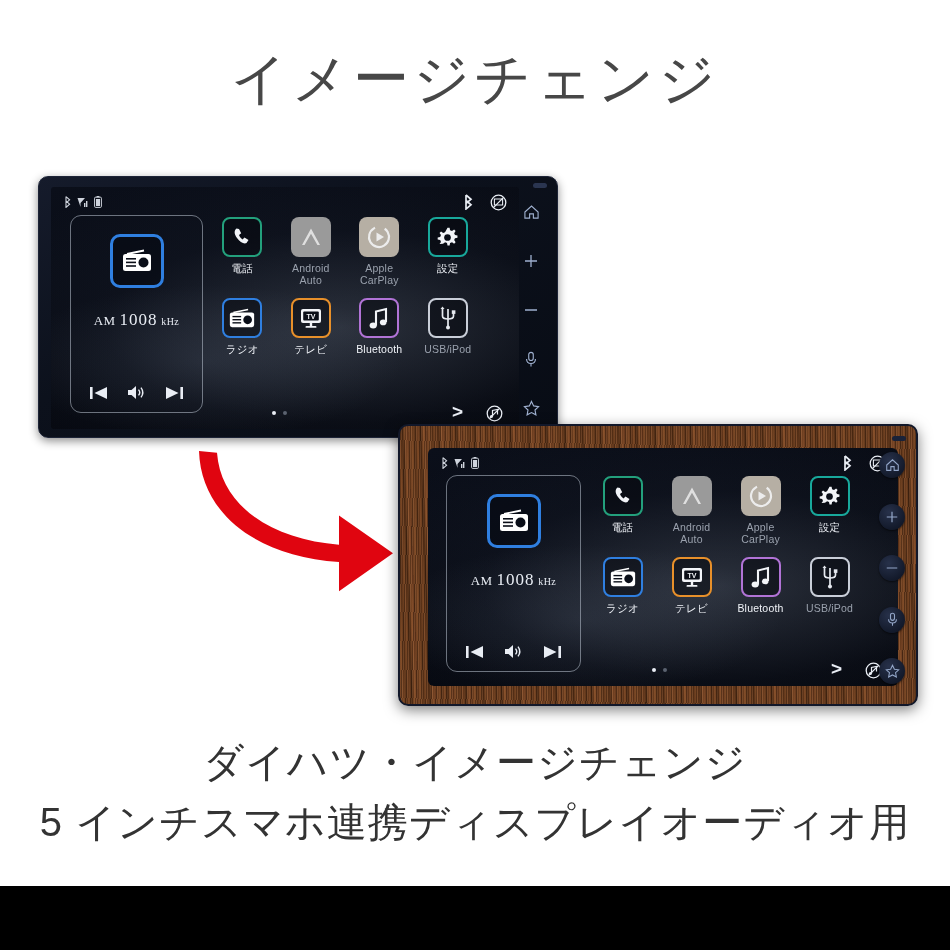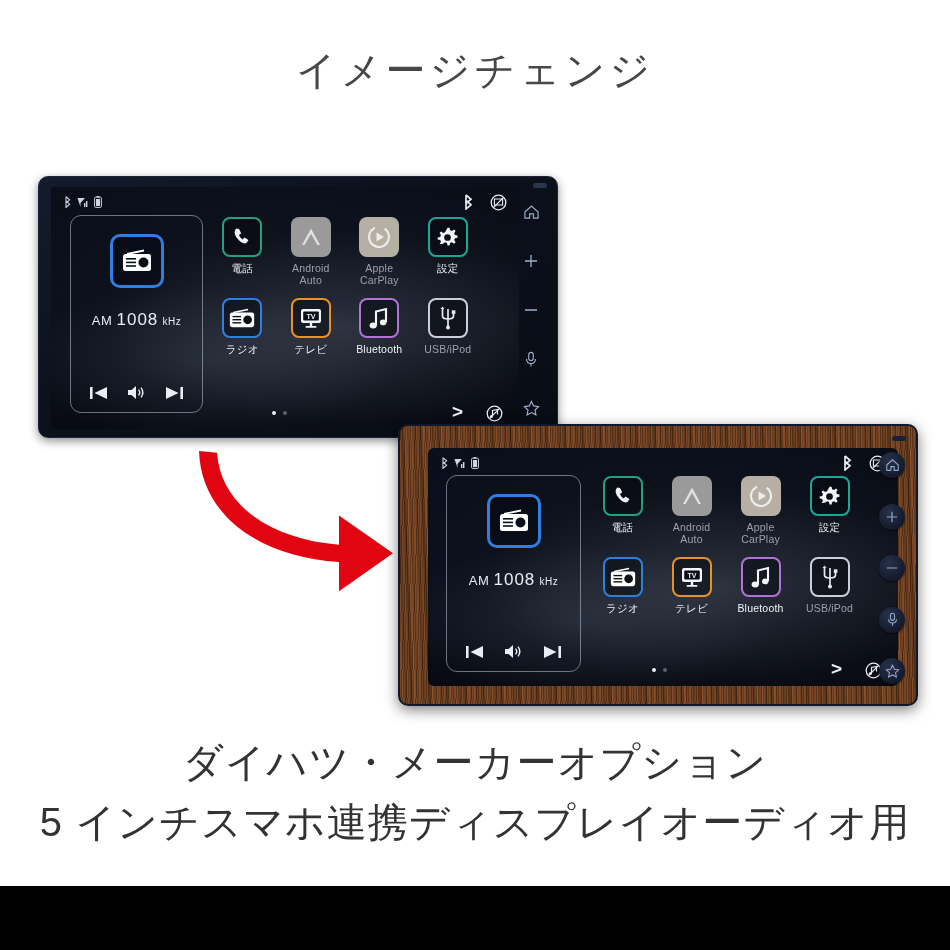--- a/index.html
+++ b/index.html
@@ -8,21 +8,21 @@
     font-family: "Liberation Sans", "DejaVu Sans", sans-serif;
     background: #ffffff;
     overflow: hidden;
   }
   #stage { position: relative; width: 950px; height: 950px; background:#fff; }
 
   
   .title {
     position: absolute; left: 0; top: 48px; width: 950px;
     text-align: center;
-    font-size: 40px; line-height: 1.1;
+    font-size: 56px; line-height: 1.1;
     letter-spacing: 4px;
     color: #474747;
     font-weight: 400;
     white-space: nowrap;
   }
 
   
   .caption {
     position: absolute; left: 0; width: 950px; text-align: center;
     color: #333333; font-size: 40px; letter-spacing: 1px; white-space: nowrap;
@@ -91,21 +91,21 @@
   .unit.wood .widget { left: 18px; top: 27px; width: 135px; height: 197px; }
 
   .radio-tile {
     width: 54px; height: 54px; margin-top: 18px;
     border: 3px solid #2f7fe0; border-radius: 10px;
     display: flex; align-items: center; justify-content: center;
     background: rgba(6,10,18,.55);
   }
   .freq {
     margin-top: 22px; color: #e8ecf3; white-space: nowrap;
-    font-size: 13px; letter-spacing: .5px;
+    font-size: 13px; letter-spacing: .5px; font-family: Liberation Serif, serif;
   }
   .freq .num { font-size: 17px; letter-spacing: 1px; }
   .freq .unit-lbl { font-size: 10px; }
   .transport {
     position: absolute; bottom: 12px; left: 0; right: 0;
     display: flex; align-items: center; justify-content: space-around;
     padding: 0 10px;
   }
   .transport .tbtn { color: #e9edf4; display: inline-flex; }
 
@@ -607,17 +607,17 @@
           </svg>
         </div>
       <div class="hwbtn">
           <svg width="15" height="14" viewBox="0 0 18 17">
             <path d="M9 1.5 L11.3 6.3 L16.5 7 L12.7 10.6 L13.7 15.8 L9 13.3 L4.3 15.8 L5.3 10.6 L1.5 7 L6.7 6.3 Z" fill="none" stroke="currentColor" stroke-width="1.3"></path>
           </svg>
         </div>
     </div>
   </div>
 
-  <div class="caption caption-1">ダイハツ・メーカーオプション</div>
+  <div class="caption caption-1">ダイハツ・イメージチェンジ</div>
   <div class="caption caption-2">5 インチスマホ連携ディスプレイオーディオ用</div>
 
   <div class="bottom-bar"></div>
 </div>
 
 </body></html>

